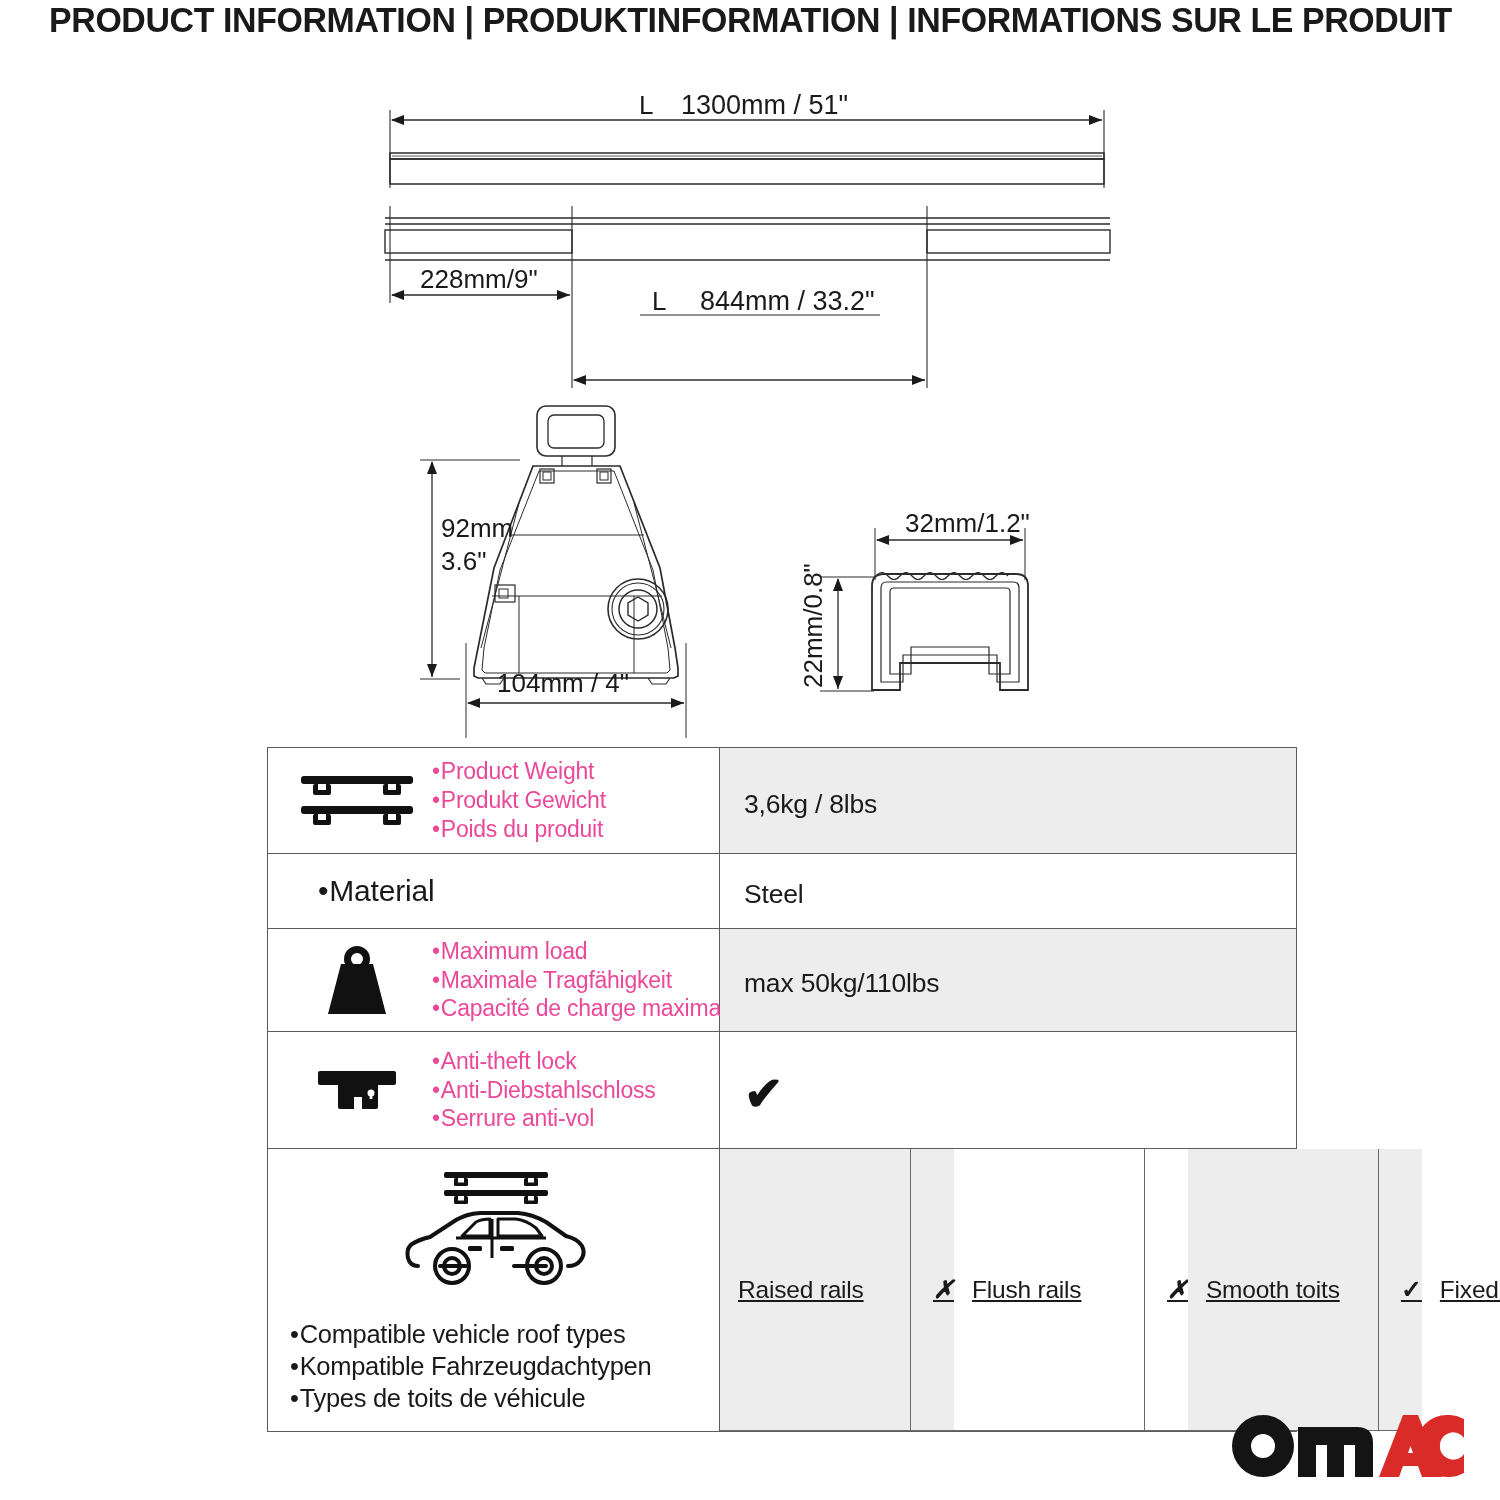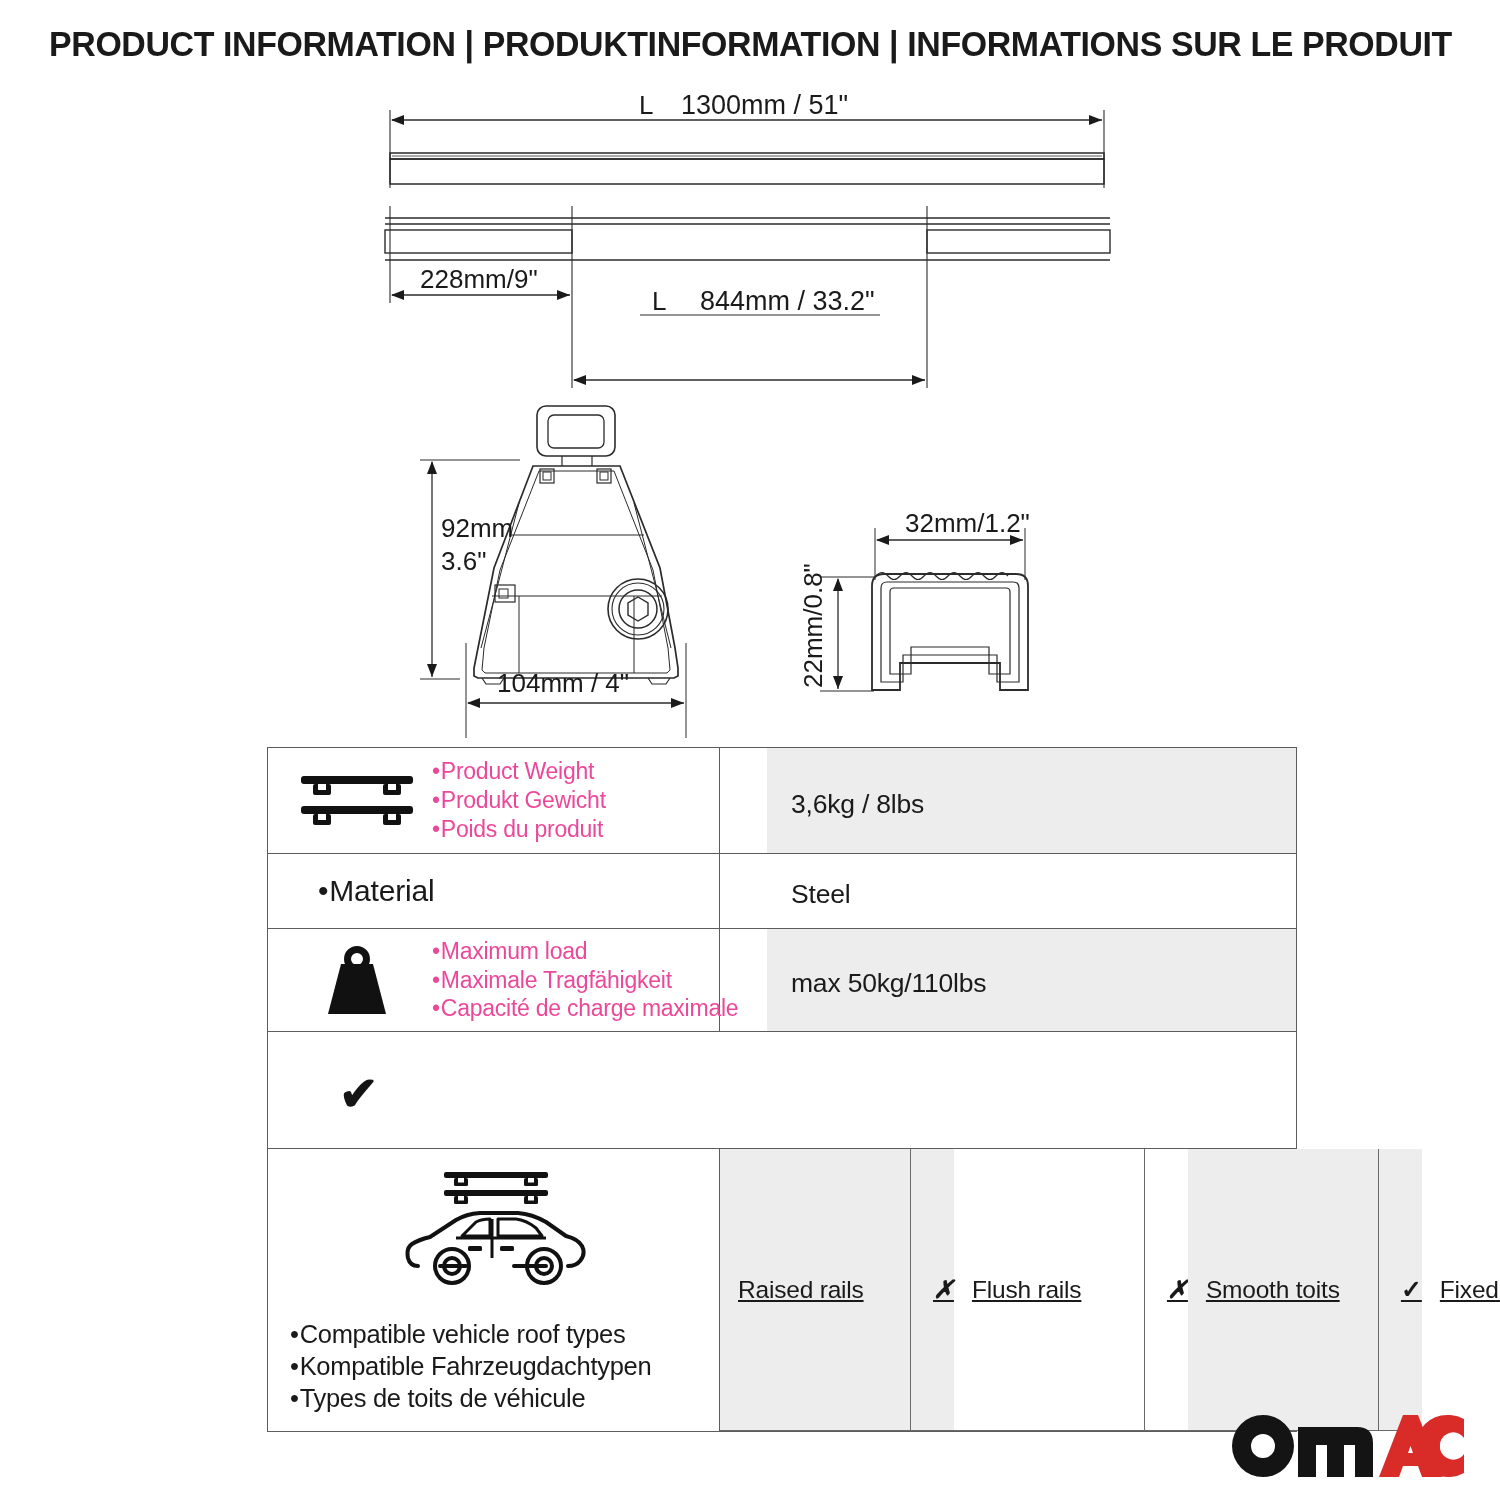--- a/index.html
+++ b/index.html
@@ -16,21 +16,21 @@
     overflow: hidden;
   }
 
   
   #page-header {
     position: absolute;
     left: 0; top: 0;
     width: 1500px;
     height: 88px;
     display: flex;
-    align-items: center;
+    align-items: flex-start;
     justify-content: center;
   }
   #page-header .title {
     font-size: 35.5px;
     font-weight: bold;
     letter-spacing: -0.4px;
     white-space: nowrap;
     transform: scaleX(0.955);
     color: #1a1a1a;
   }
@@ -73,21 +73,20 @@
   }
   .spec-value-cell {
     flex: 1;
     box-sizing: border-box;
     display: flex;
     align-items: center;
     padding: 10px 0 3px 24px;
     font-size: 26.5px;
     letter-spacing: -0.2px;
     color: #1a1a1a;
-    margin-left: 47px;
   }
   .shaded { background: #ededed; }
 
   .icon-box {
     width: 150px;
     min-width: 150px;
     display: flex;
     align-items: center;
     justify-content: center;
   }
@@ -378,20 +377,37 @@
       <div class="label-lines">
         <div class="ln">Maximum load</div>
         <div class="ln">Maximale Tragfähigkeit</div>
         <div class="ln">Capacité de charge maximale</div>
       </div>
     </div>
     <div class="spec-value-cell shaded">max 50kg/110lbs</div>
   </div>
 
   <div class="spec-row row-lock">
+    <div class="spec-label-cell">
+      <div class="icon-box">
+        <svg width="82" height="54" viewBox="0 0 82 54" xmlns="http://www.w3.org/2000/svg">
+          <g fill="#111111">
+            <rect x="2" y="8" width="78" height="14" rx="2"></rect>
+            <path d="M22 22 L62 22 L62 44 Q62 46 60 46 L46 46 L46 34 L38 34 L38 46 L24 46 Q22 46 22 44 Z"></path>
+            <circle cx="55" cy="30" r="3.5" fill="#ffffff"></circle>
+            <rect x="53.6" y="30" width="2.8" height="6" fill="#ffffff"></rect>
+          </g>
+        </svg>
+      </div>
+      <div class="label-lines">
+        <div class="ln">Anti-theft lock</div>
+        <div class="ln">Anti-Diebstahlschloss</div>
+        <div class="ln">Serrure anti-vol</div>
+      </div>
+    </div>
     <div class="spec-value-cell">
       <span class="check-mark">✔</span>
     </div>
   </div>
 
   <div class="spec-row row-roof">
     <div class="spec-label-cell">
       <div class="roof-car-icon">
         <svg width="196" height="126" viewBox="0 0 196 126" xmlns="http://www.w3.org/2000/svg">
           <g fill="#111111">

